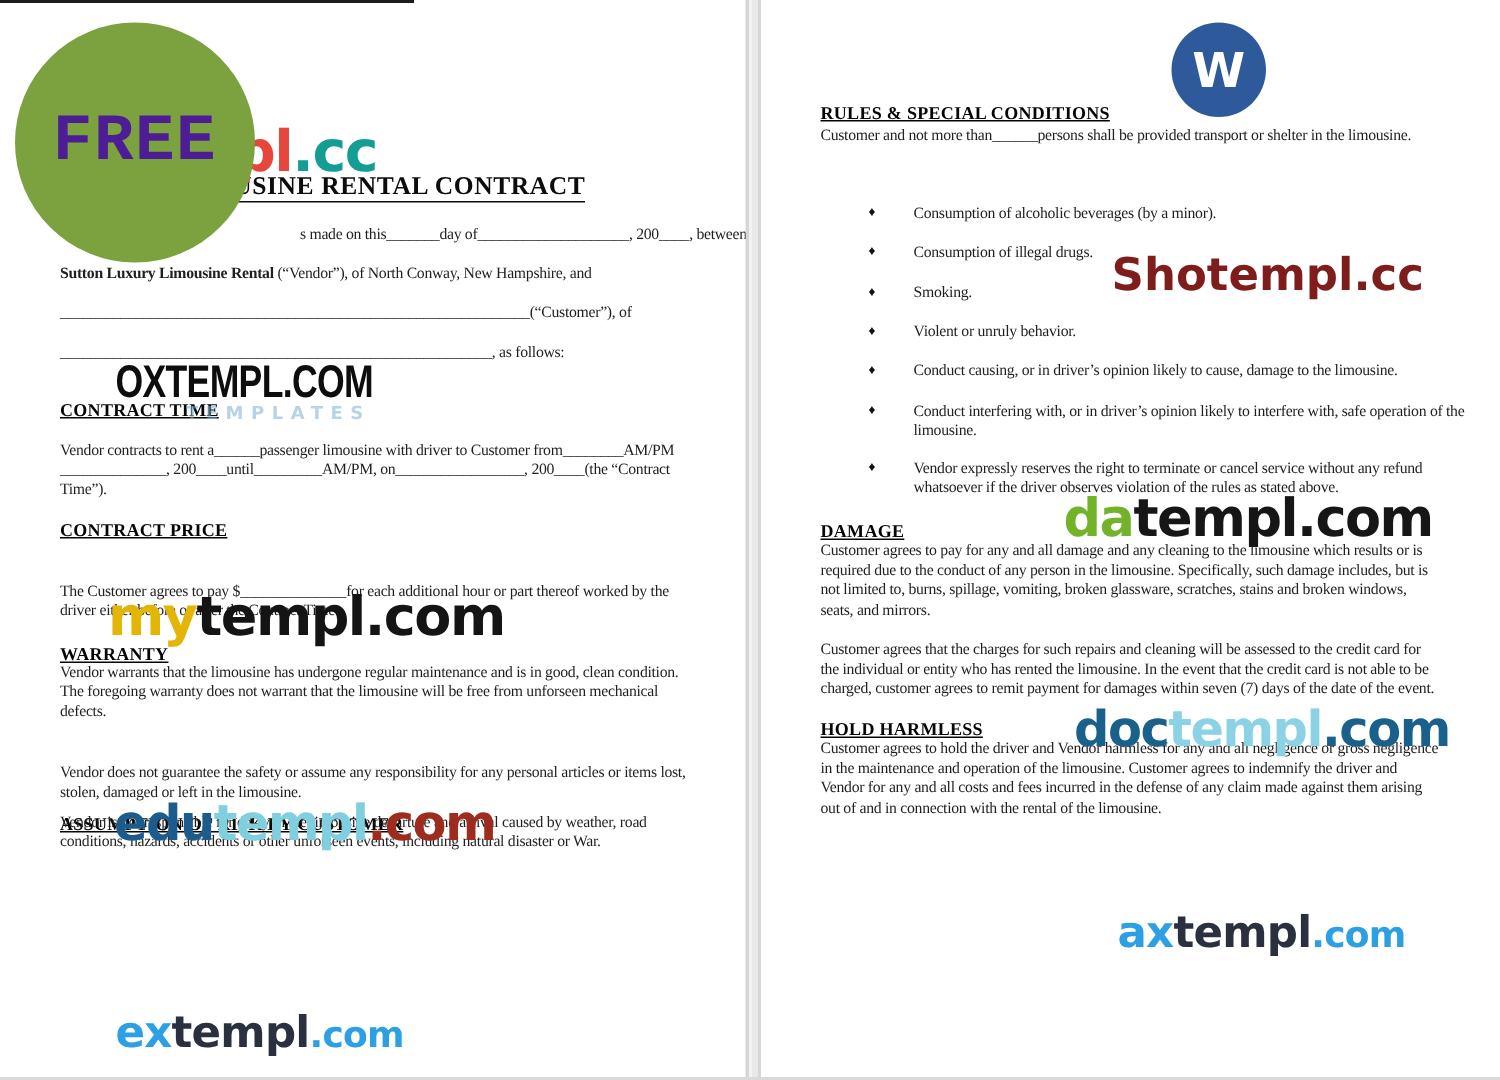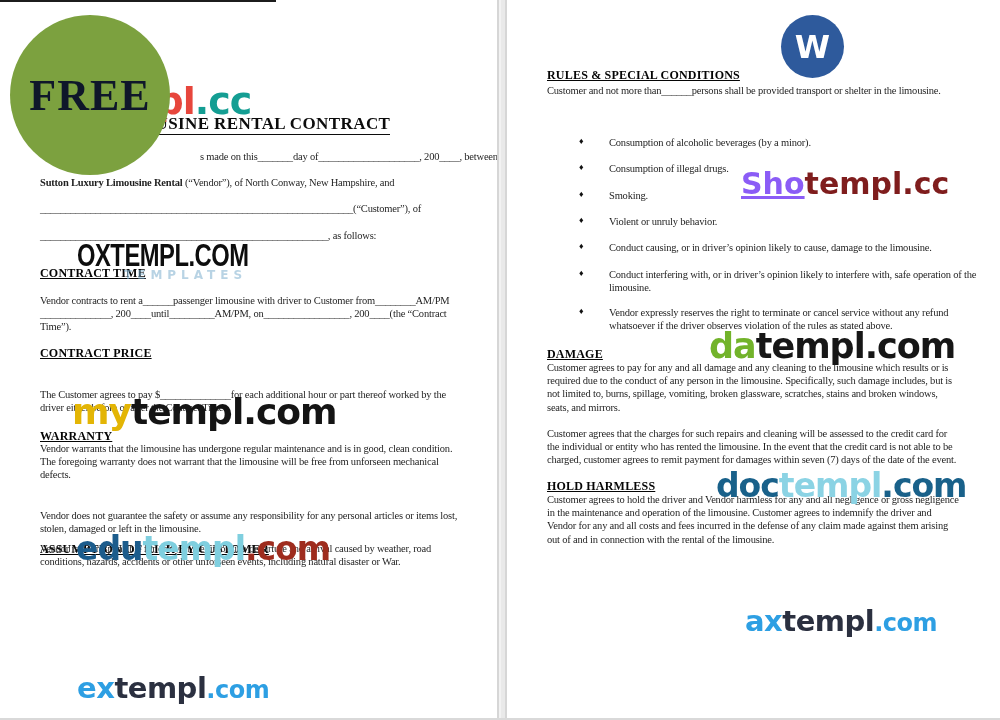--- a/index.html
+++ b/index.html
@@ -46,34 +46,34 @@
     transform:scaleY(1.22) scaleX(.95); transform-origin:left top; letter-spacing:-.5px; }
   .wm-templates { left:124px; top:268px; font-size:12px; font-weight:600;
     letter-spacing:5px; color:rgba(125,175,205,.55); }
   .wm-mytempl { left:72px; top:391px; font-size:36px; letter-spacing:-1px; }
   .wm-mytempl .p1 { color:#e3b505; } .wm-mytempl .p2 { color:#141414; }
   .wm-edutempl { left:76px; top:529px; font-size:33px; letter-spacing:-1px; }
   .wm-edutempl .p1 { color:#1c5c8c; } .wm-edutempl .p2 { color:#7fcfdf; } .wm-edutempl .p3 { color:#9e2c1e; }
   .wm-extempl { left:77px; top:671px; font-size:29px; letter-spacing:-.5px; }
   .wm-extempl .p1 { color:#2d9fe3; } .wm-extempl .p2 { color:#2b3040; } .wm-extempl .p3 { color:#2d9fe3; font-size:24px; }
   .wm-shotempl { left:741px; top:166px; font-size:30px; font-weight:600; letter-spacing:0; }
-  .wm-shotempl .p1 { color:#8b5cf6;text-decoration:underline; } .wm-shotempl .p2 { color:#7f1d1d; }
+  .wm-shotempl .p1 { color:#7f1d1d; } .wm-shotempl .p2 { color:#7f1d1d; }
   .wm-datempl { left:709px; top:326px; font-size:35px; letter-spacing:-1px; }
   .wm-datempl .p1 { color:#72b32a; } .wm-datempl .p2 { color:#161616; }
   .wm-doctempl { left:716px; top:466px; font-size:33px; letter-spacing:-1px; }
   .wm-doctempl .p1 { color:#19618a; } .wm-doctempl .p2 { color:#8bd3e4; } .wm-doctempl .p3 { color:#19618a; }
   .wm-axtempl { left:745px; top:604px; font-size:29px; letter-spacing:-.5px; }
   .wm-axtempl .p1 { color:#2d9fe3; } .wm-axtempl .p2 { color:#2b3040; } .wm-axtempl .p3 { color:#2d9fe3; font-size:24px; }
 
   .free-badge {
     position:absolute; left:10px; top:15px; width:160px; height:160px; border-radius:50%;
     background:#7ca13f; z-index:20; display:flex; align-items:center; justify-content:center;
   }
   .free-badge span {
-    color:#0f172a; font-family:Liberation Serif, serif; font-weight:bold;
+    color:#4c1d95; font-family:Liberation Mono, monospace; font-weight:bold;
     font-size:44px; letter-spacing:1px;
   }
   .file-circle {
     position:absolute; border-radius:50%; z-index:20; display:flex; align-items:center; justify-content:center;
     color:#fff; font-family:"DejaVu Sans", sans-serif; font-weight:bold; cursor:pointer;
   }
   .word-circle { left:781px; top:15px; width:63px; height:63px; background:#2e5a9c; font-size:32px; }
   .pdf-circle  { left:853px; top:18px; width:58px; height:58px; background:#cb1617; font-size:20px; letter-spacing:.5px; }
 </style>
 </head>

